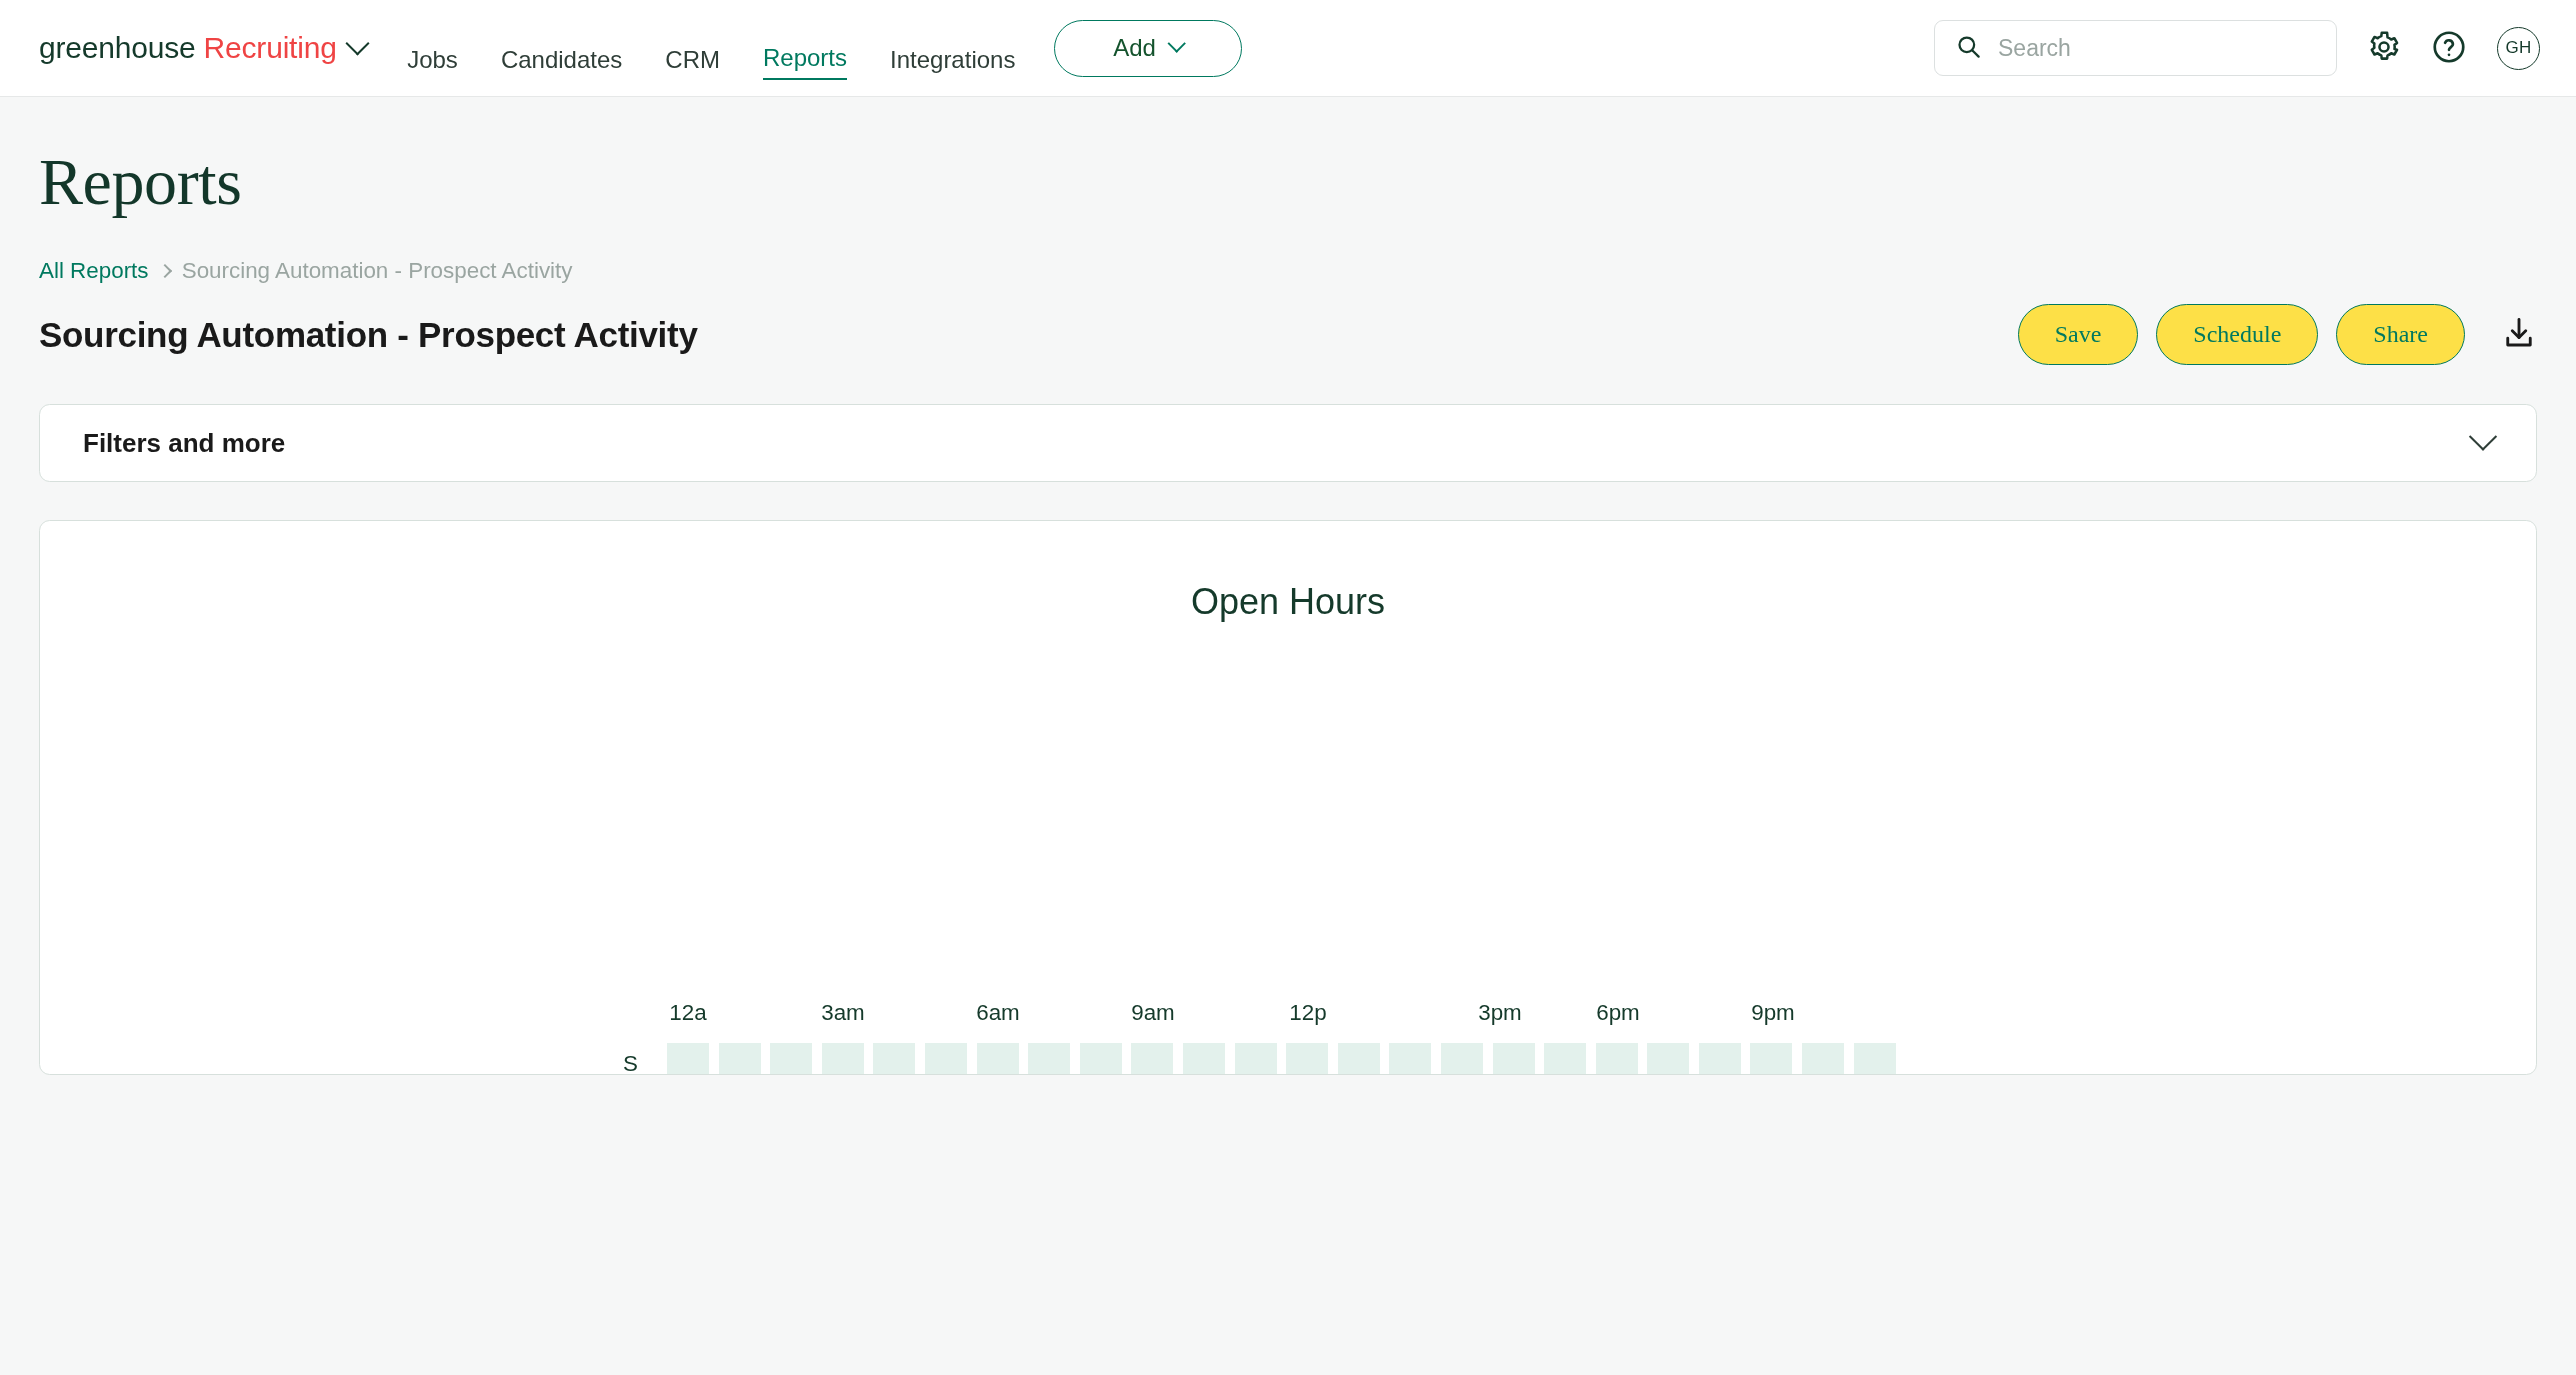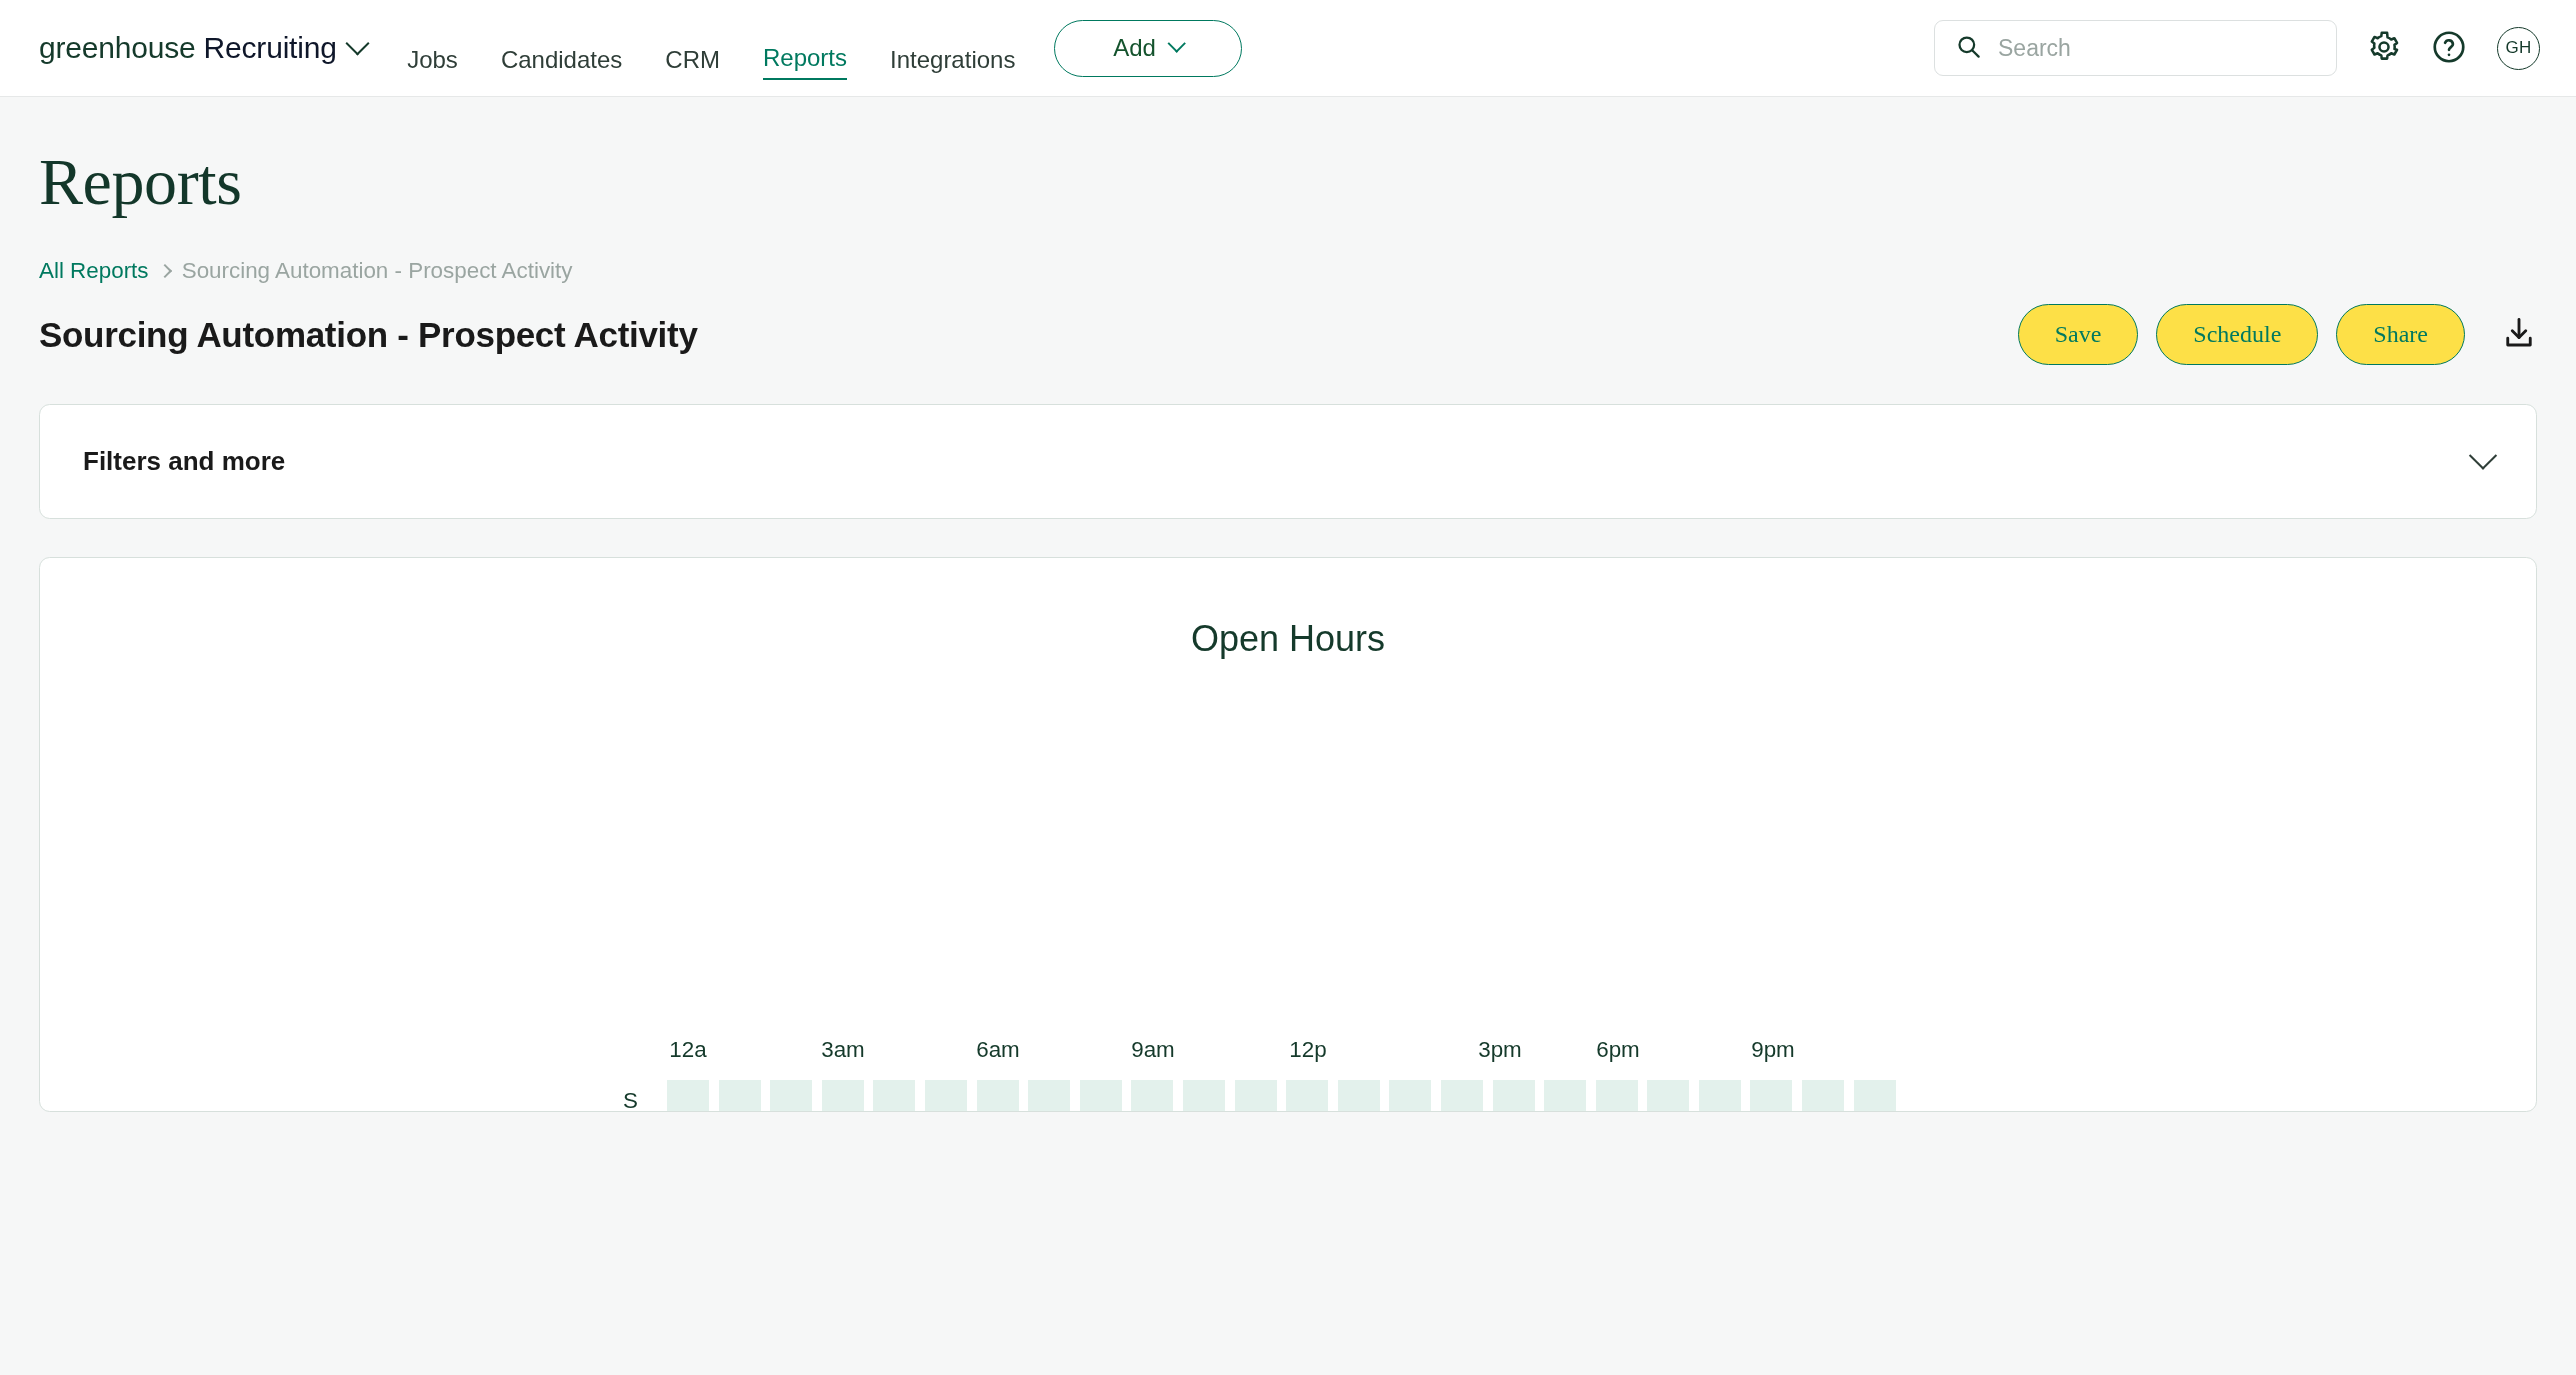--- a/index.html
+++ b/index.html
@@ -23,21 +23,21 @@
     position: relative;
   }
   .brand {
     display: flex;
     align-items: center;
     gap: 12.5px;
     margin-right: 41px;
     cursor: pointer;
   }
   .brand-text { font-size: 30px; letter-spacing: -0.2px; white-space: nowrap; }
-  .brand-green { color: #0f172a; }
+  .brand-green { color: #ef4444; }
   .brand-dark { color: #153A2B; }
   .chev {
     display: inline-block;
     width: 17px; height: 17px;
     border-right: 2.7px solid #153A2B;
     border-bottom: 2.7px solid #153A2B;
     transform: rotate(45deg) translate(-3.6px,-3.6px);
   }
   .navlinks { display: flex; align-items: center; gap: 43px; }
   .navlink {
@@ -166,21 +166,21 @@
   .dl-btn { margin-left: 18px; cursor: pointer; display: flex; align-items: center; }
 
   
   .card {
     background: #FFFFFF;
     border: 0.9px solid #D7E0DC;
     border-radius: 10.7px;
   }
   .filters-card {
     margin-top: 39px;
-    height: 115px;
+    height: 78px;
     display: flex;
     align-items: center;
     justify-content: space-between;
     padding: 0 43px;
     cursor: pointer;
   }
   .filters-label { font-size: 26px; font-weight: bold; color: #1A1A1A; }
   .chev-big {
     display: inline-block;
     width: 20px; height: 20px;

